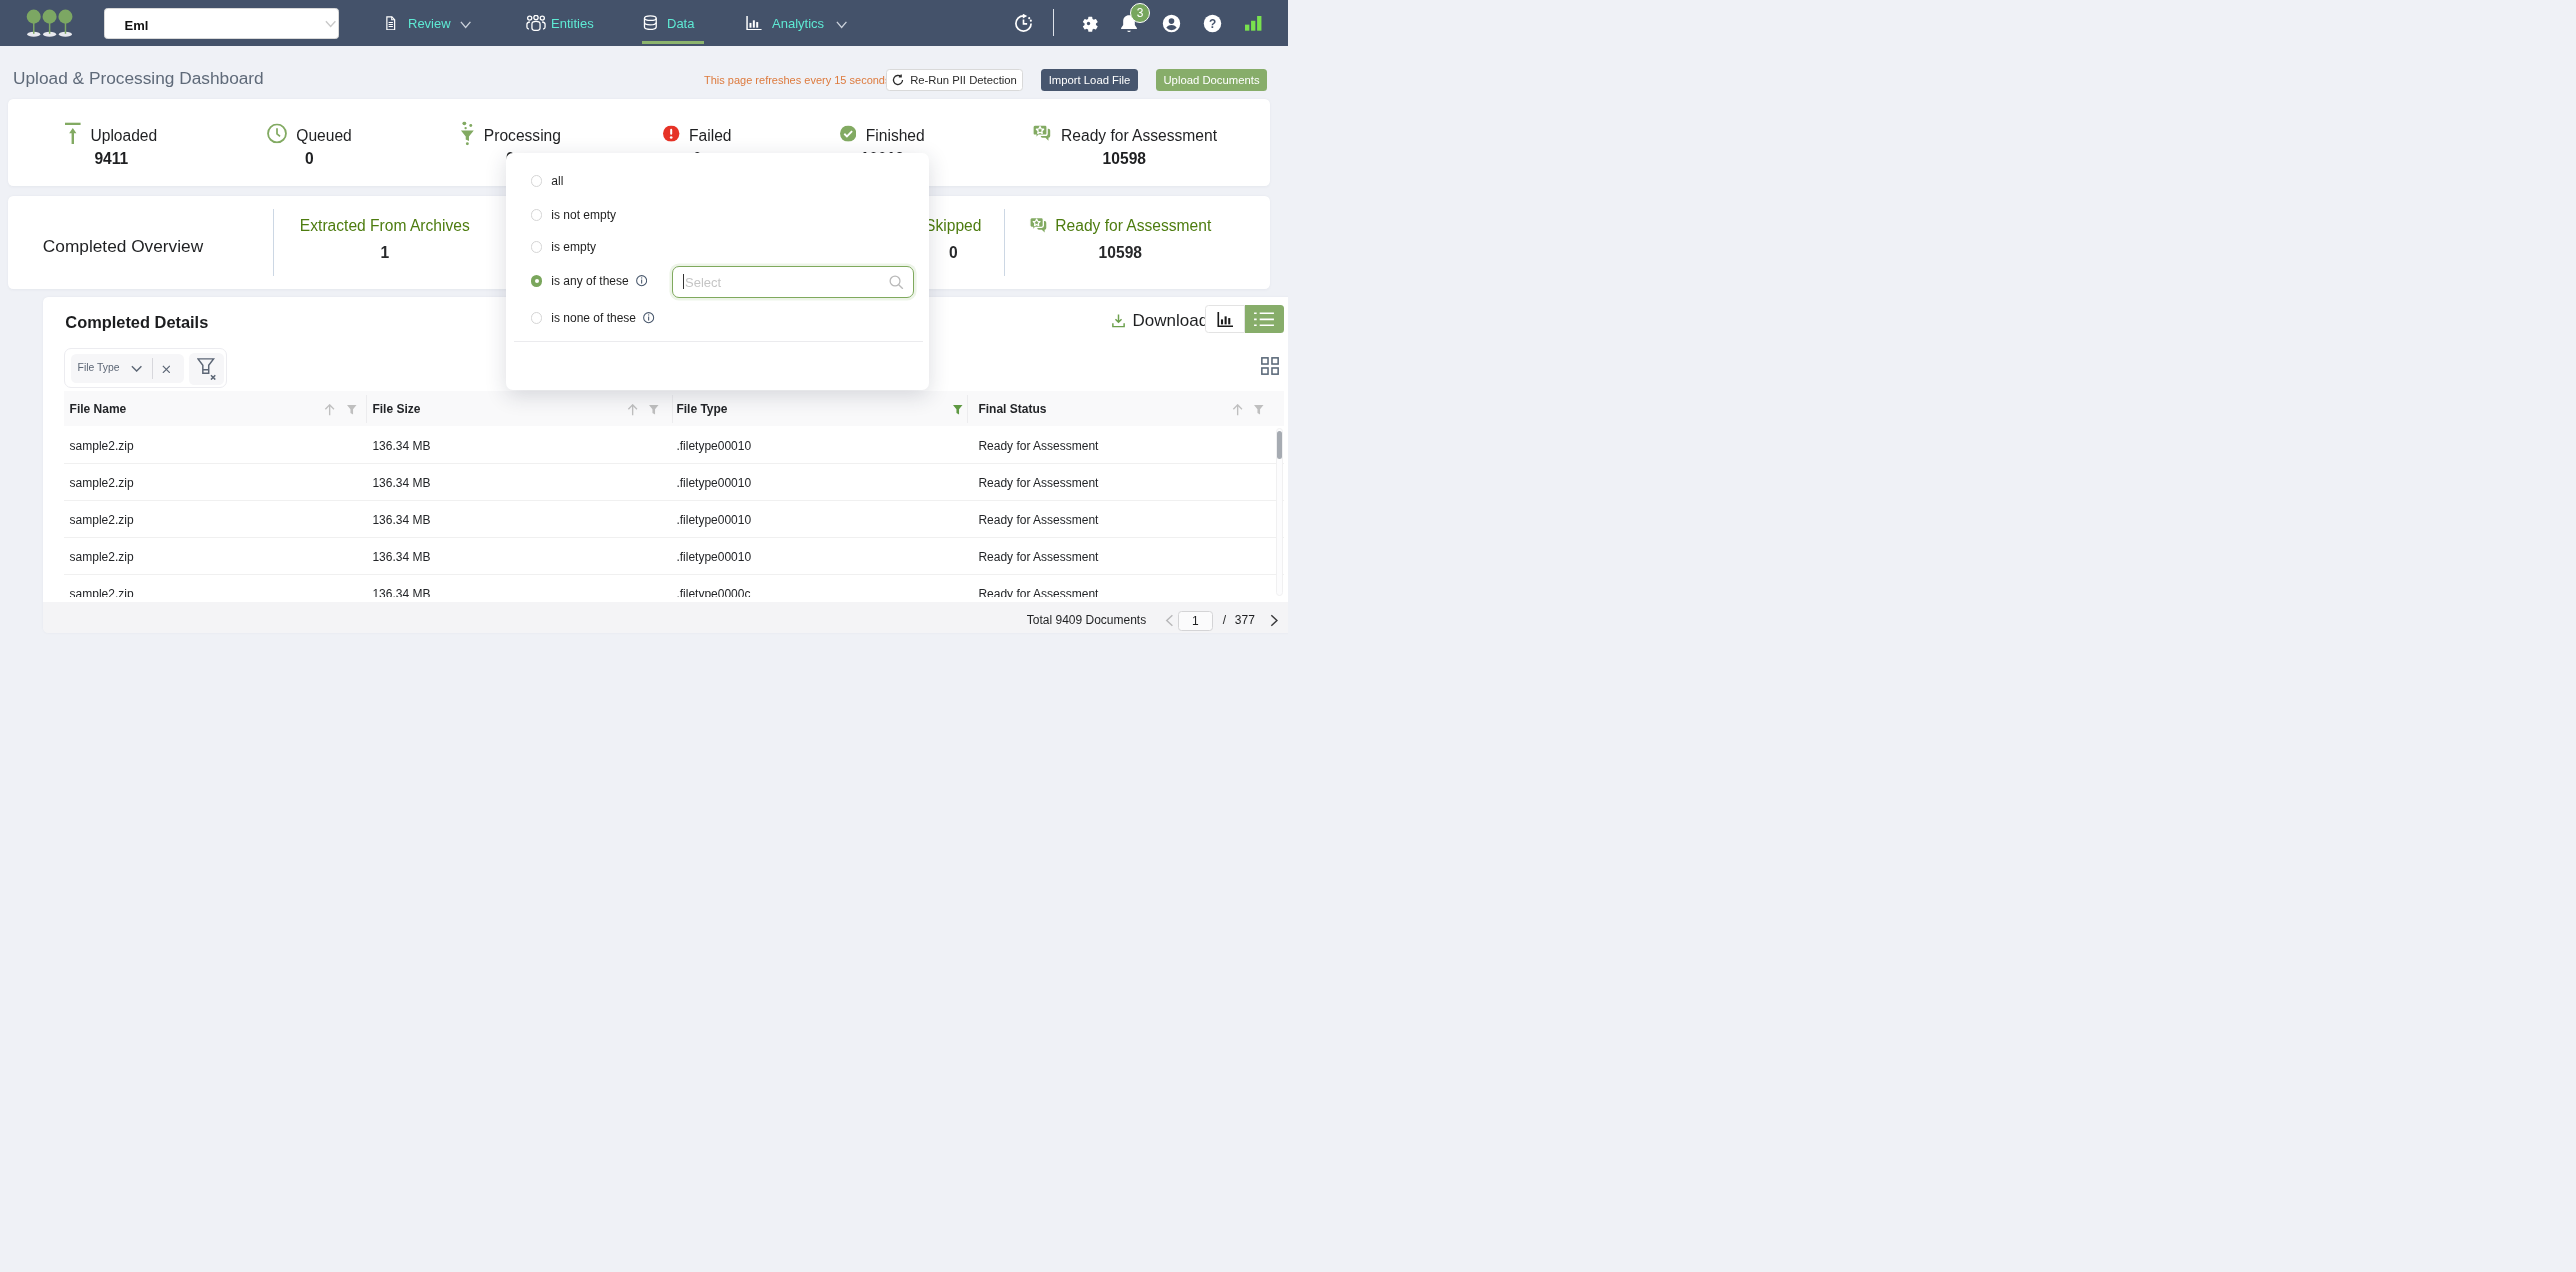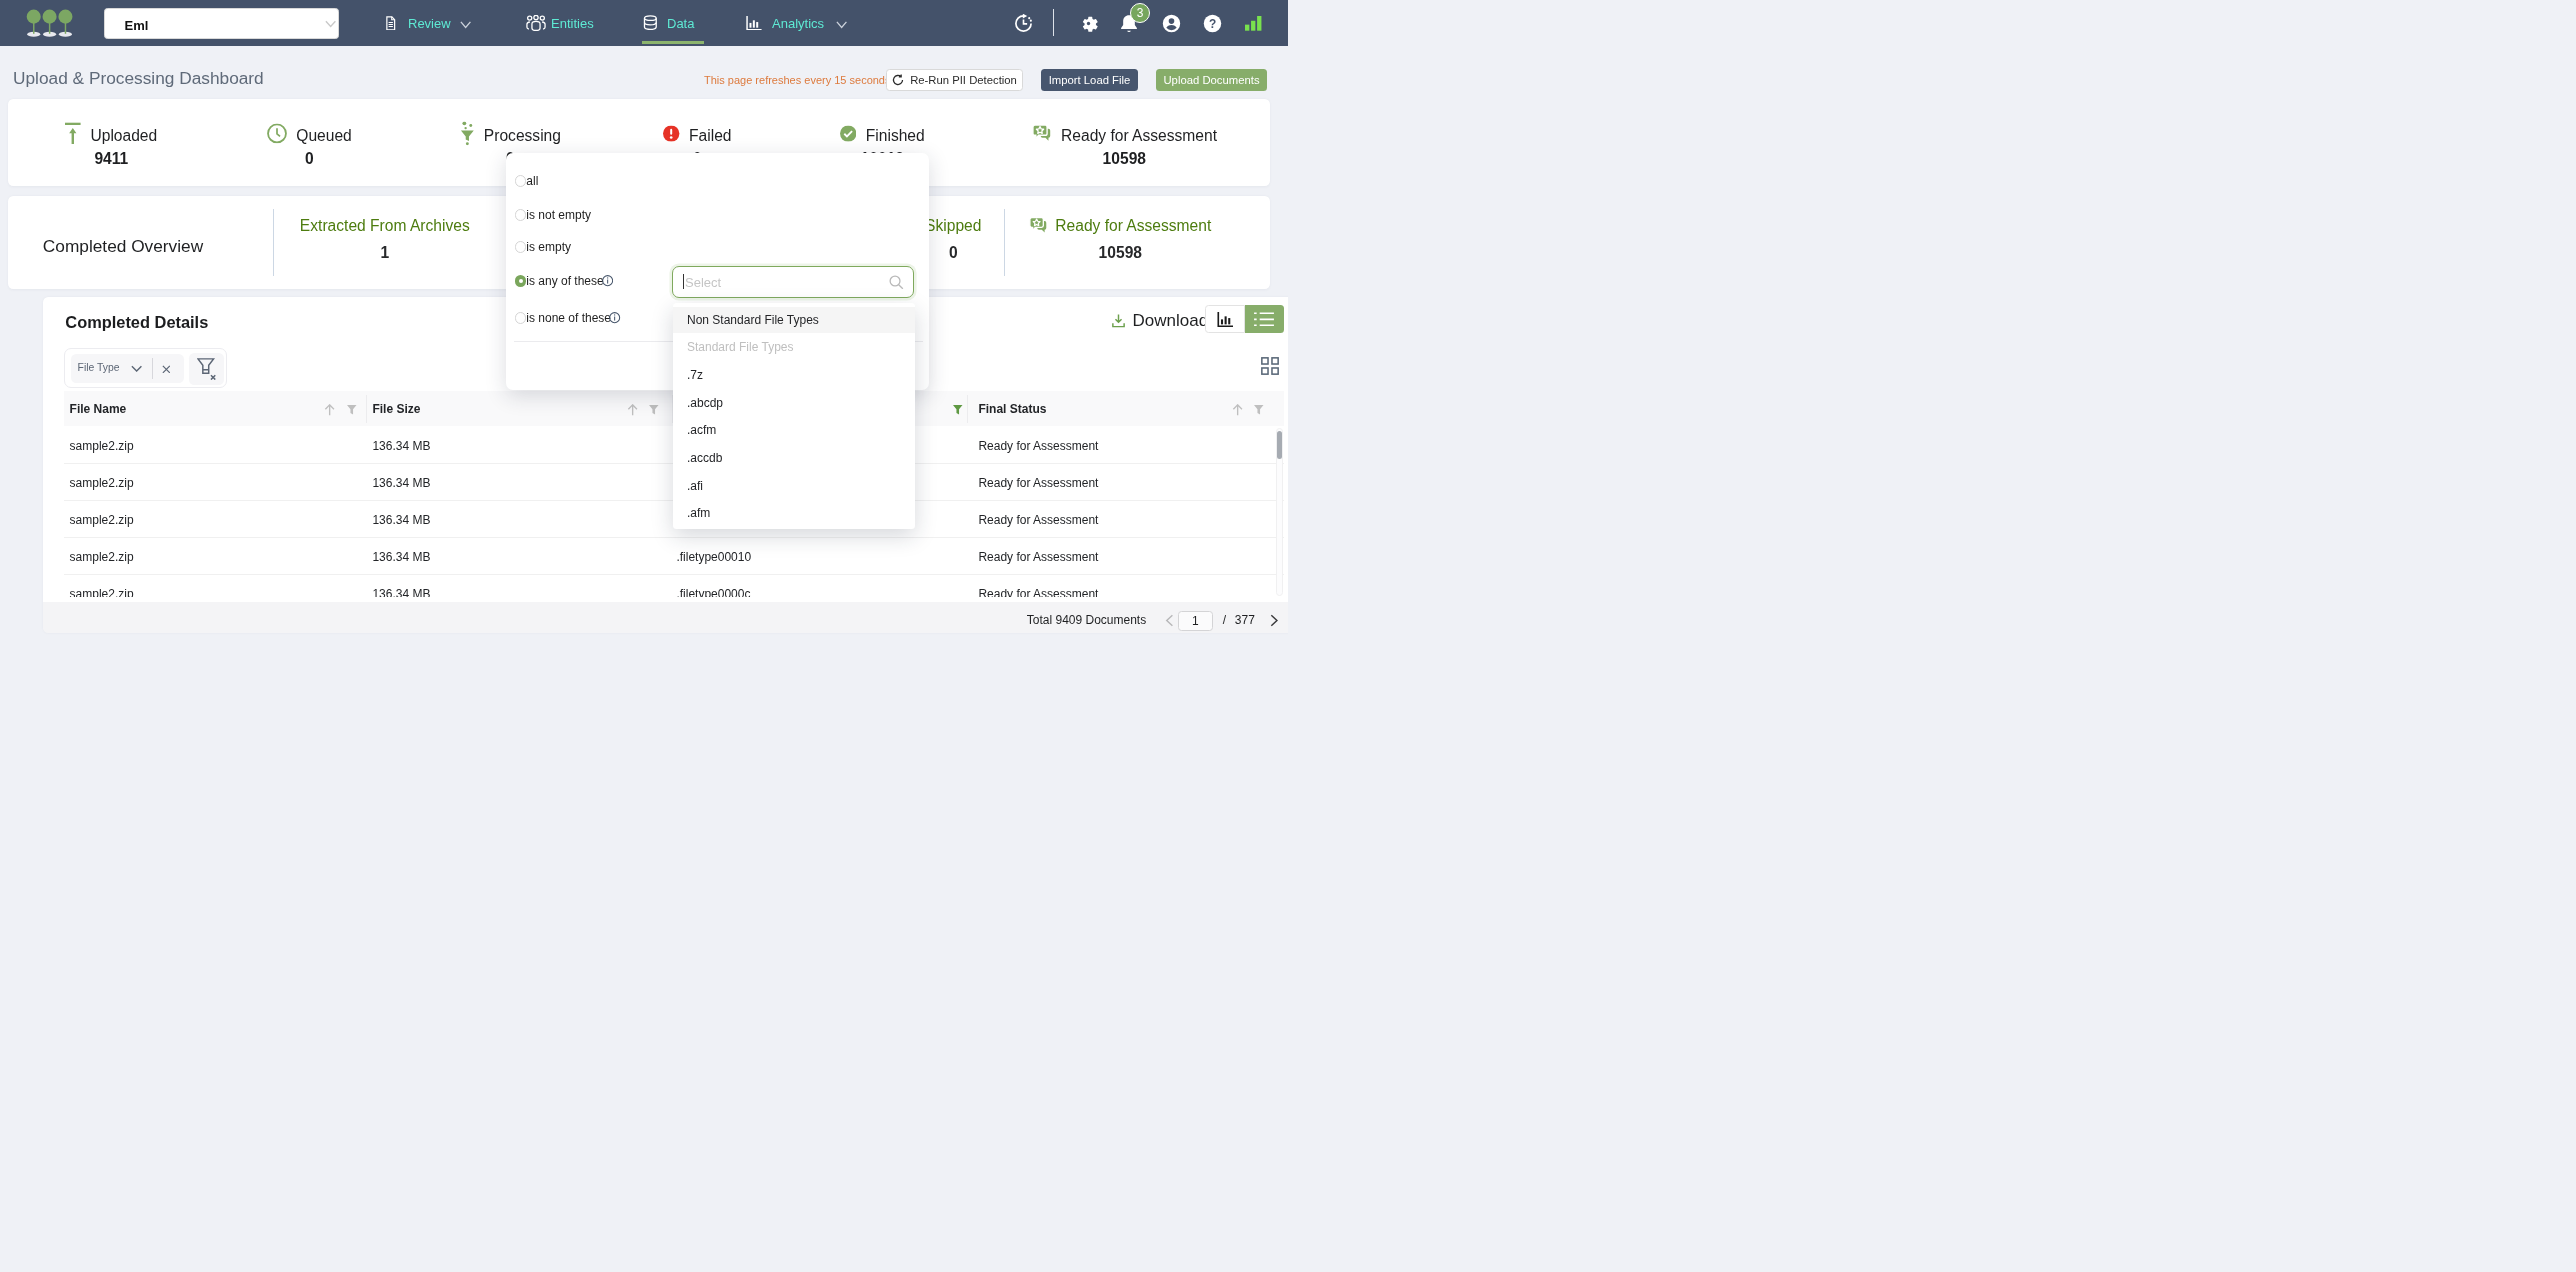--- a/index.html
+++ b/index.html
@@ -54,21 +54,21 @@
 #rows { position:absolute; left:21.6px; top:130px; width:1220px; height:170px; overflow:hidden; }
 .trow { position:relative; width:1220px; height:37px; border-bottom:0.9px solid #f0f0f0; font-size:12px; color:#232528; }
 .trow div { position:absolute; top:12px; }
 .c1 { left:5.2px; } .c2 { left:308px; } .c3 { left:612px; } .c4 { left:914px; }
 #scrollbar { position:absolute; left:1233px; top:131px; width:7px; height:168px; background:#fcfcfd; border:0.9px solid #f0f0f1; border-radius:3.5px; }
 #thumb { position:absolute; left:0.4px; top:1.7px; width:5.2px; height:28px; background:#a6abb2; border-radius:2.6px; }
 #pagebar { position:absolute; left:0px; top:305px; width:1262px; height:31px; background:#f4f4f6; border-radius:0 0 5.2px 5.2px; font-size:12px; color:#1f2022;text-decoration:underline; }
 #pg-input { position:absolute; left:1135px; top:8.7px; width:35px; height:20px; border:0.9px solid #d4d4d6; border-radius:3.5px; background:#fbfbfc; text-align:center; line-height:19px; }
 
 #popup { position:absolute; left:506px; top:153px; width:423px; height:237px; background:#fff; border-radius:7px; box-shadow:0 5.2px 21px rgba(30,40,60,0.16); z-index:50; }
-.radio-row { position:absolute; left:9px; display:flex; align-items:center; gap:0; font-size:12px; color:#1f1f1f; }
+.radio-row { position:absolute; left:25px; display:flex; align-items:center; gap:9px; font-size:12px; color:#1f1f1f; }
 .rc { width:11.3px; height:11.3px; border-radius:50%; border:1.3px solid #d5d5d5; background:#fff; }
 .rc.on { border:none; background:#7aa65c; position:relative; }
 .rc.on:after { content:""; position:absolute; left:3.5px; top:3.5px; width:4.3px; height:4.3px; background:#fff; border-radius:50%; }
 .info { margin-left:-1.7px; }
 #pop-div { position:absolute; left:7.8px; top:188px; width:409px; height:0.9px; background:#ebebee; }
 #selbox { position:absolute; left:166px; top:113px; width:242px; height:32px; background:#fff; border:1.7px solid #7fa95d; border-radius:7px; box-shadow:0 0 0 2.6px rgba(150,190,120,0.17); }
 #selbox .ph { position:absolute; left:12px; top:7.8px; font-size:13px; color:#c5c5c5; }
 #selbox .caret { position:absolute; left:10.4px; top:7px; width:1.1px; height:14.7px; background:#333; }
 #selbox svg { position:absolute; right:9.5px; top:7.8px; }
 
@@ -445,24 +445,14 @@
   <div id="selbox">
     <div class="caret"></div>
     <div class="ph">Select</div>
     <svg width="14.7" height="14.7" viewBox="0 0 17 17">
           <circle cx="7" cy="7" r="5.7" fill="none" stroke="#b9b9b9" stroke-width="1.5"></circle>
           <path d="M11.2 11.2 L16 16" stroke="#b9b9b9" stroke-width="1.5"></path>
         </svg>
   </div>
 </div>
 
-<div id="ddl">
-  <div class="ddi" style="top:4.3px;background:#f5f5f5">Non Standard File Types</div>
-  <div class="ddi" style="top:31px;color:#bfbfbf">Standard File Types</div>
-  <div class="ddi" style="top:59px">.7z</div>
-  <div class="ddi" style="top:87px">.abcdp</div>
-  <div class="ddi" style="top:114px">.acfm</div>
-  <div class="ddi" style="top:142px">.accdb</div>
-  <div class="ddi" style="top:170px">.afi</div>
-  <div class="ddi" style="top:197px">.afm</div>
-</div>
 </div>
 
 
 </body></html>

